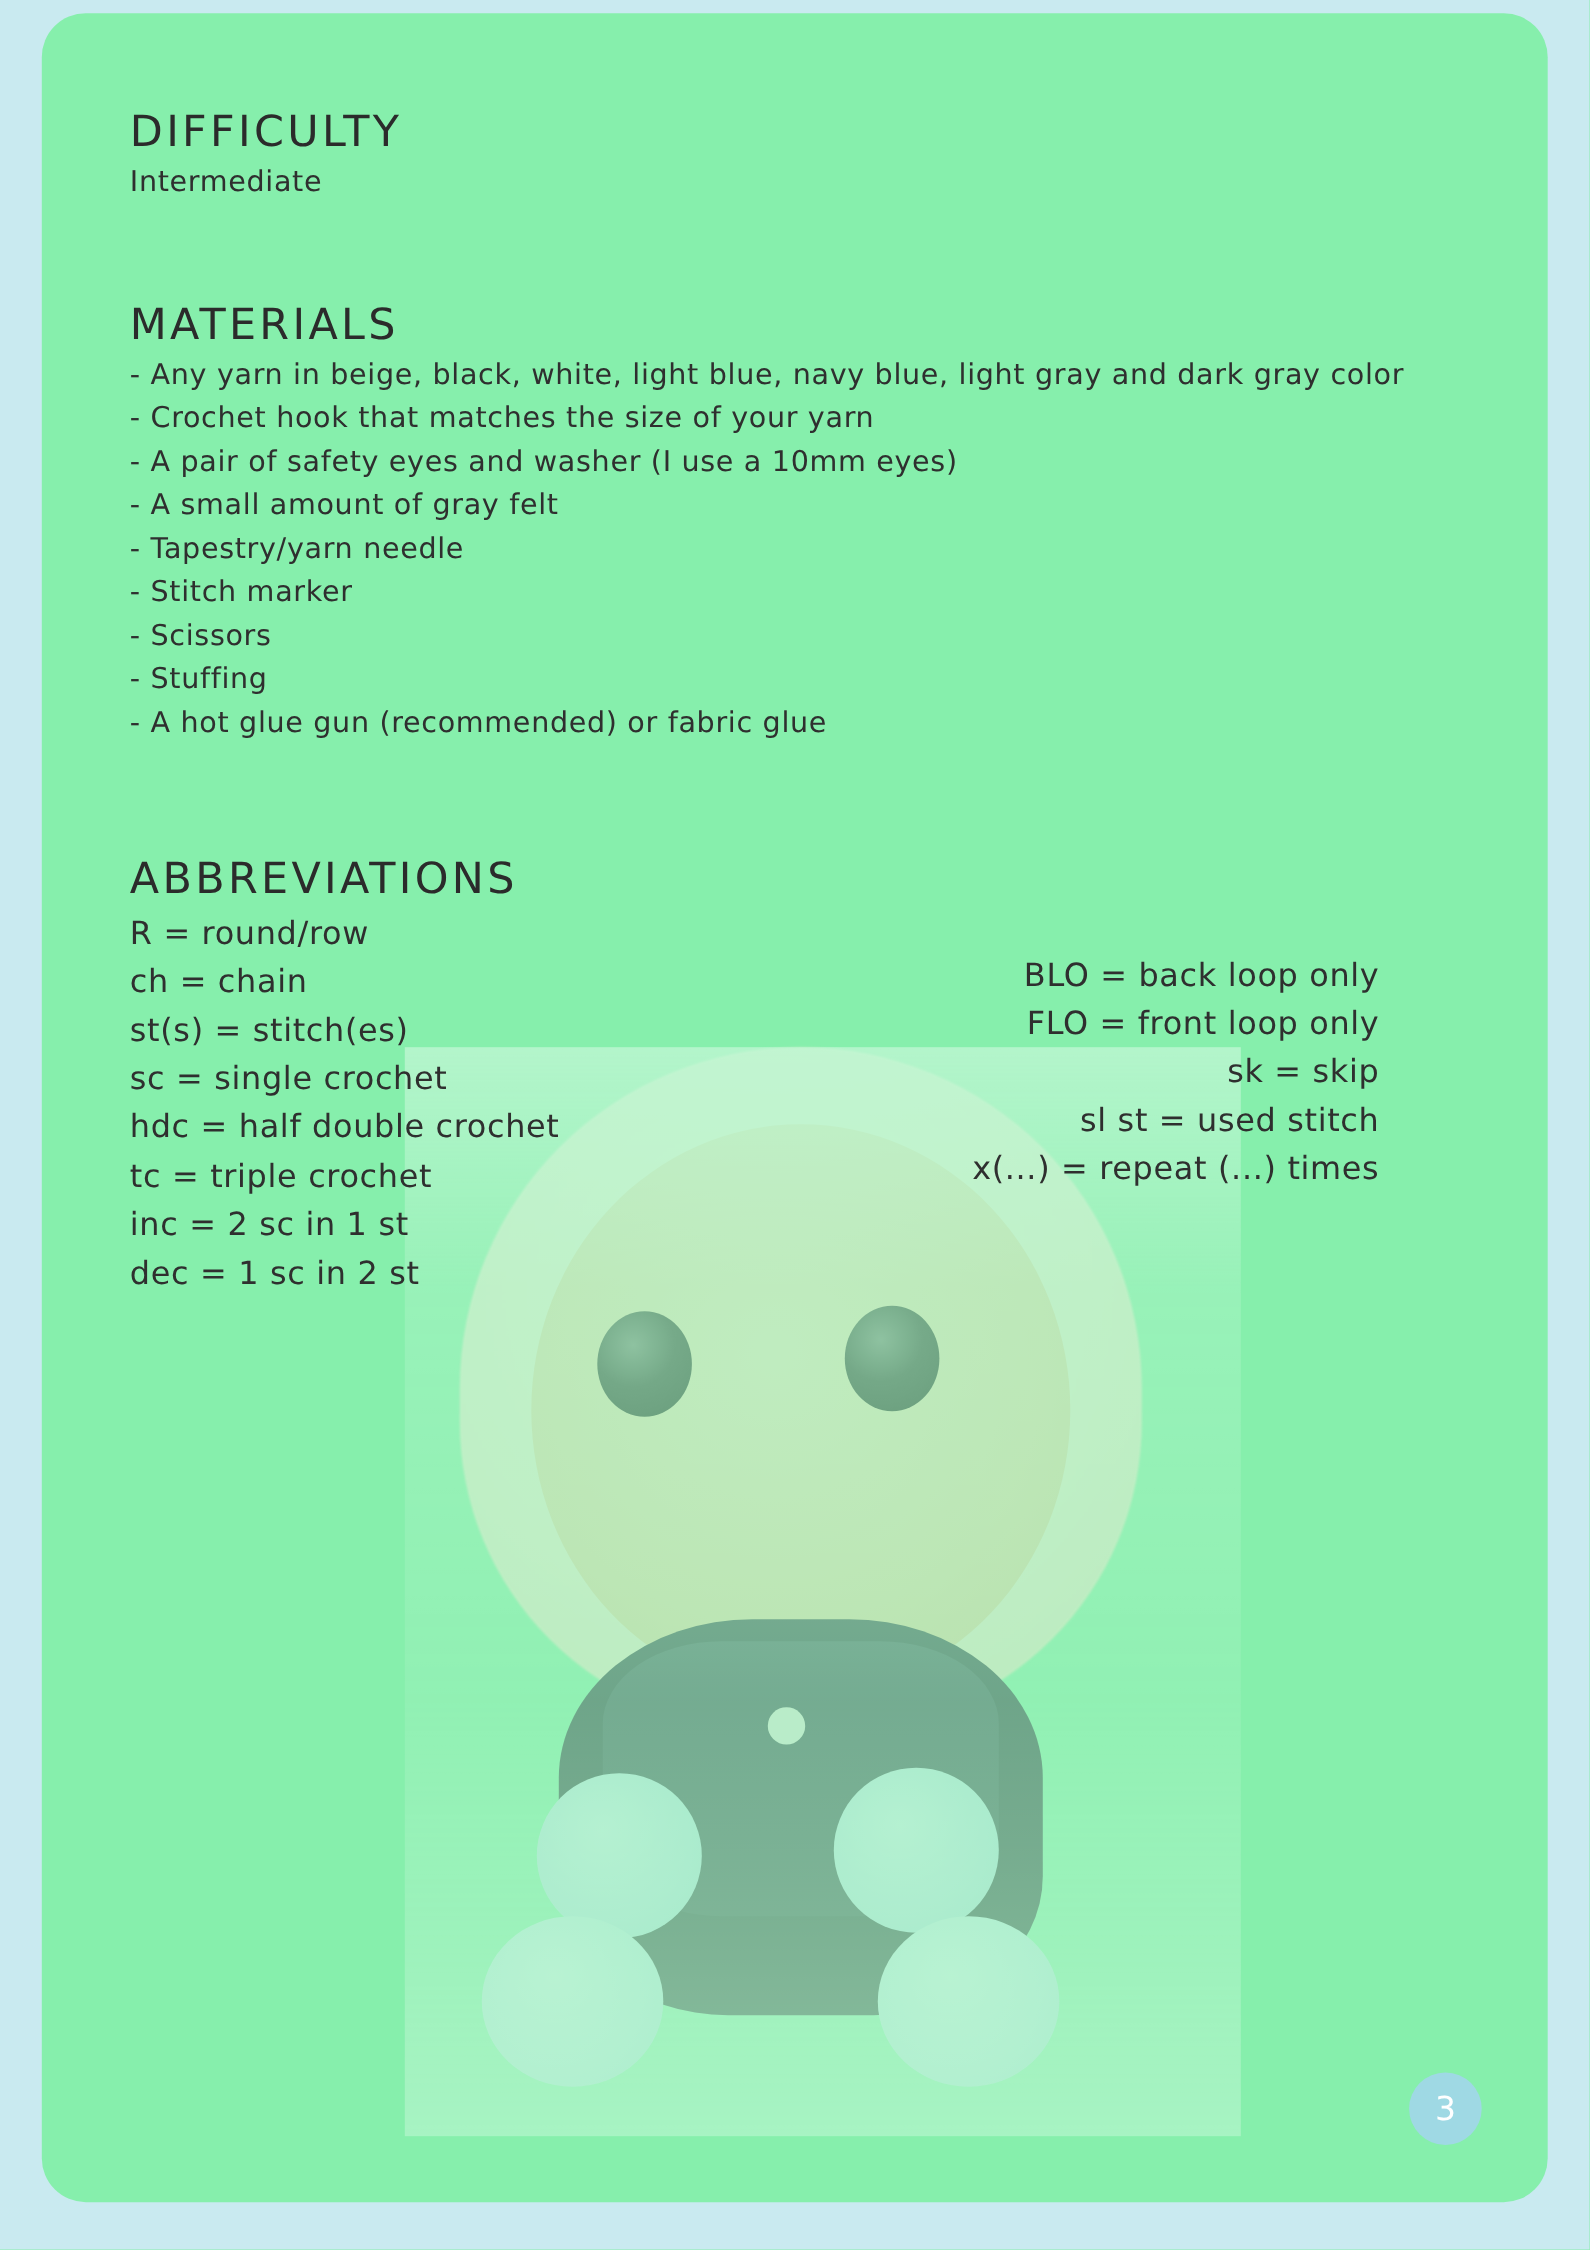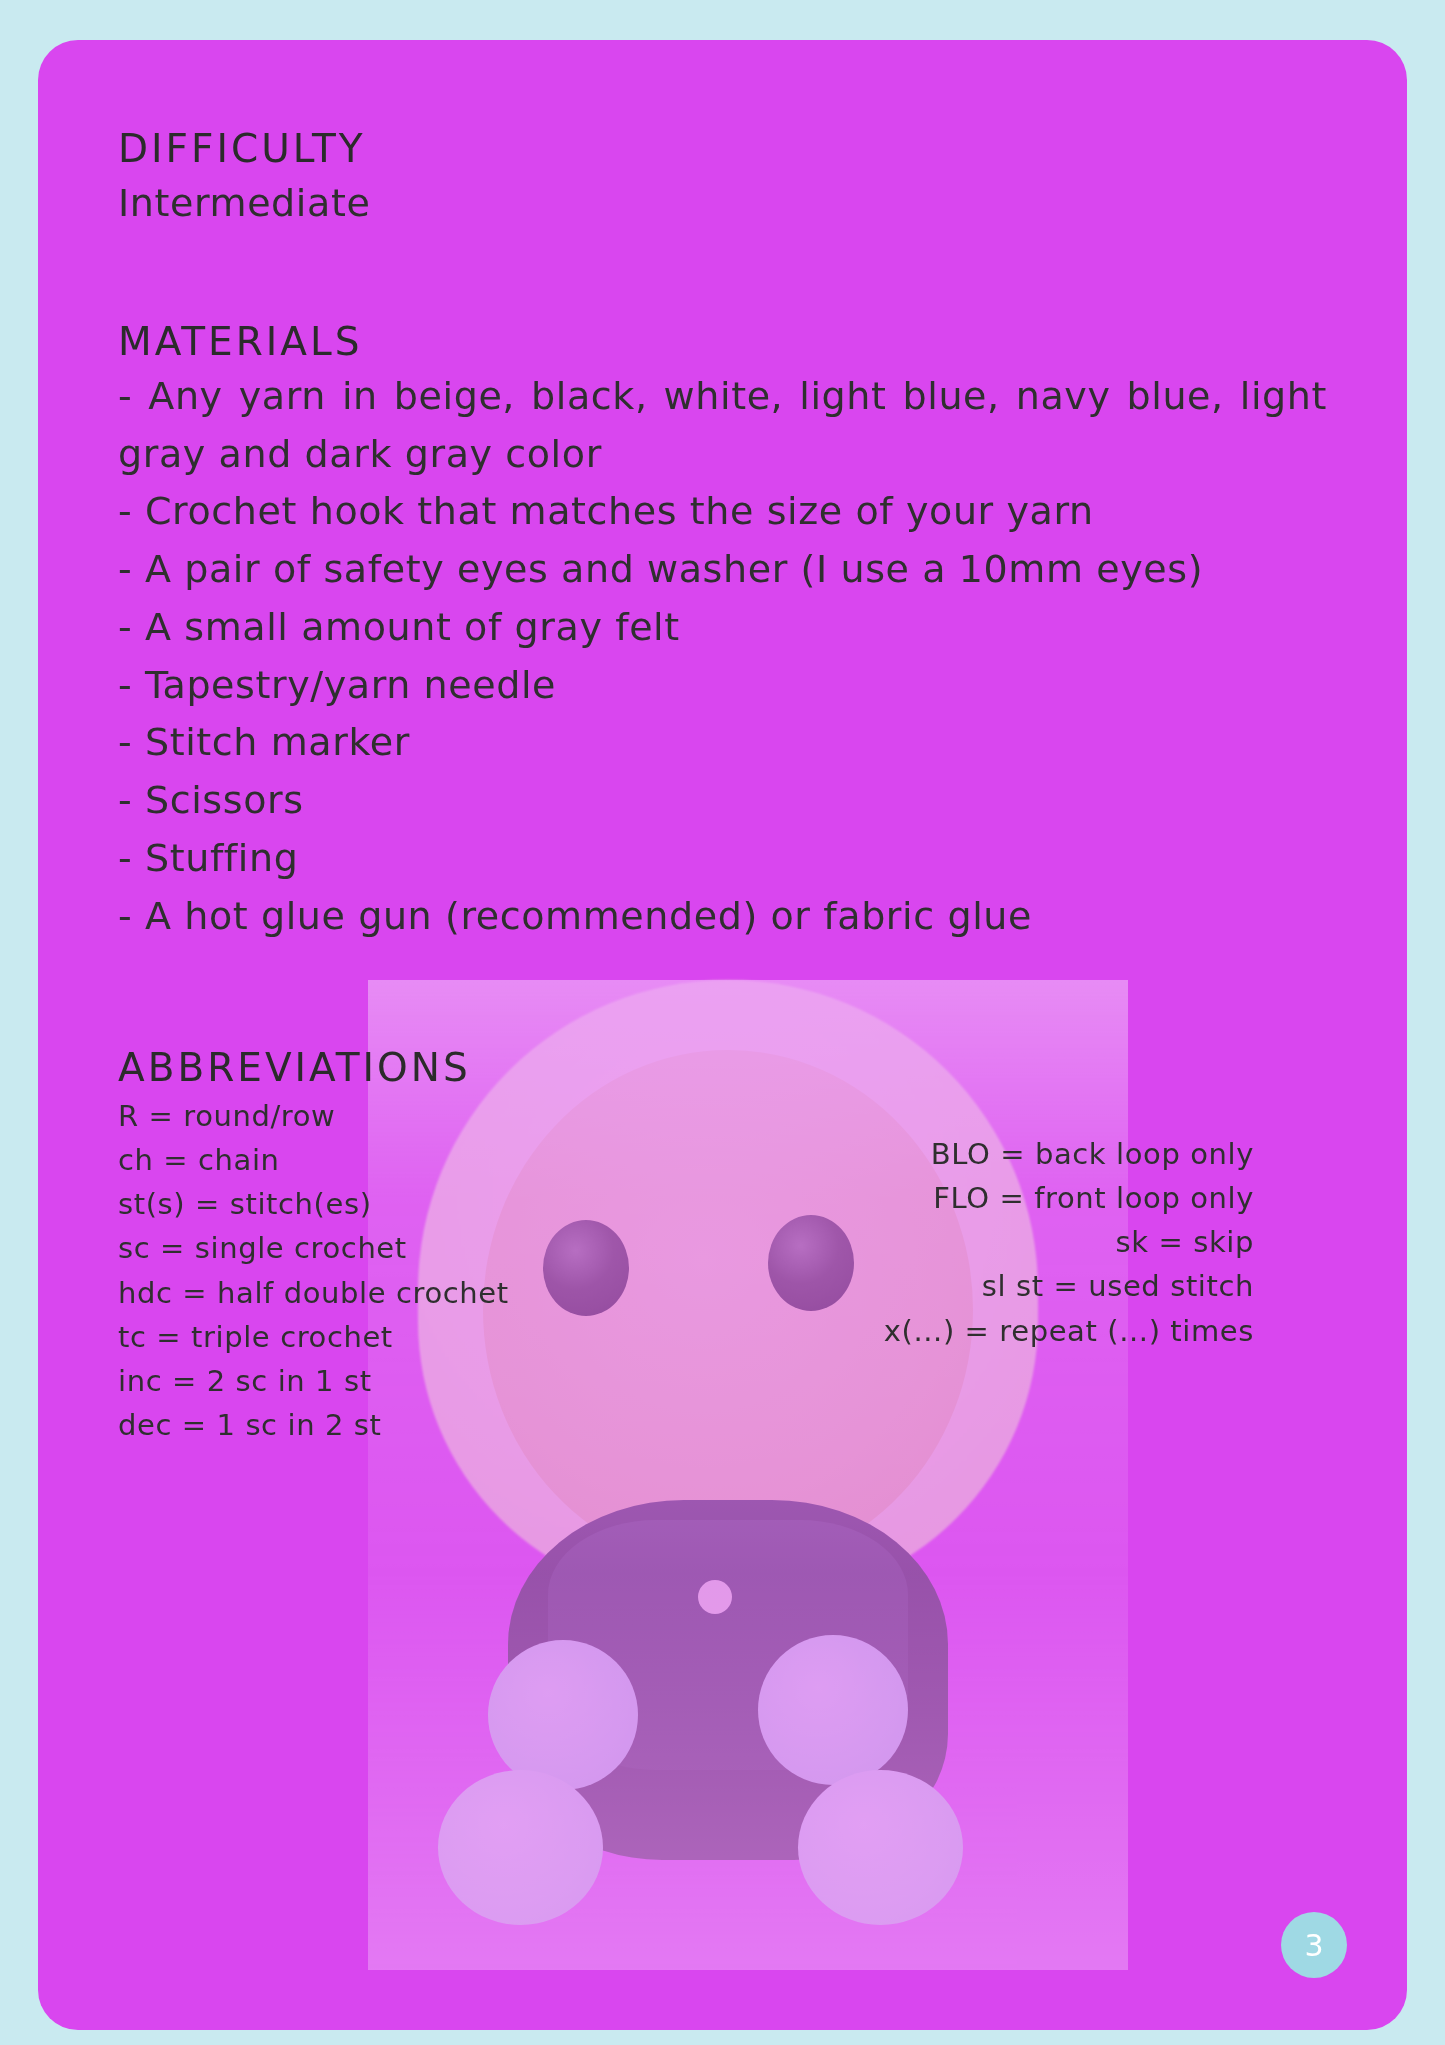--- a/index.html
+++ b/index.html
@@ -9,24 +9,24 @@
   body {
     width: 1445px;
     height: 2045px;
     background: #c9eaf0;
     font-family: "DejaVu Sans", sans-serif;
     overflow: hidden;
   }
   .page {
     position: absolute;
     left: 38px;
-    top: 40px;
+    top: 12px;
     width: 1369px;
     height: 1990px;
-    background: #d946ef;
+    background: #86efac;
     border-radius: 40px;
     overflow: hidden;
   }
   
   .photo {
     position: absolute;
     left: 330px;
     top: 940px;
     width: 760px;
     height: 990px;
@@ -122,21 +122,21 @@
   }
   h2.section-title {
     font-family: "DejaVu Sans", sans-serif;
     font-weight: 400;
     font-size: 39px;
     letter-spacing: 3px;
     color: #2b2b2b;
     margin: 0 0 4px 0;
   }
   .body-text {
-    font-size: 38px;
+    font-size: 26px;
     line-height: 1.52;
     color: #2f2f2f;
     letter-spacing: .6px;
   }
   .block-difficulty { margin-top: 8px; }
   .block-materials { margin-top: 86px; }
   .materials-list p {
     margin: 0;
     text-align: justify;
   }

